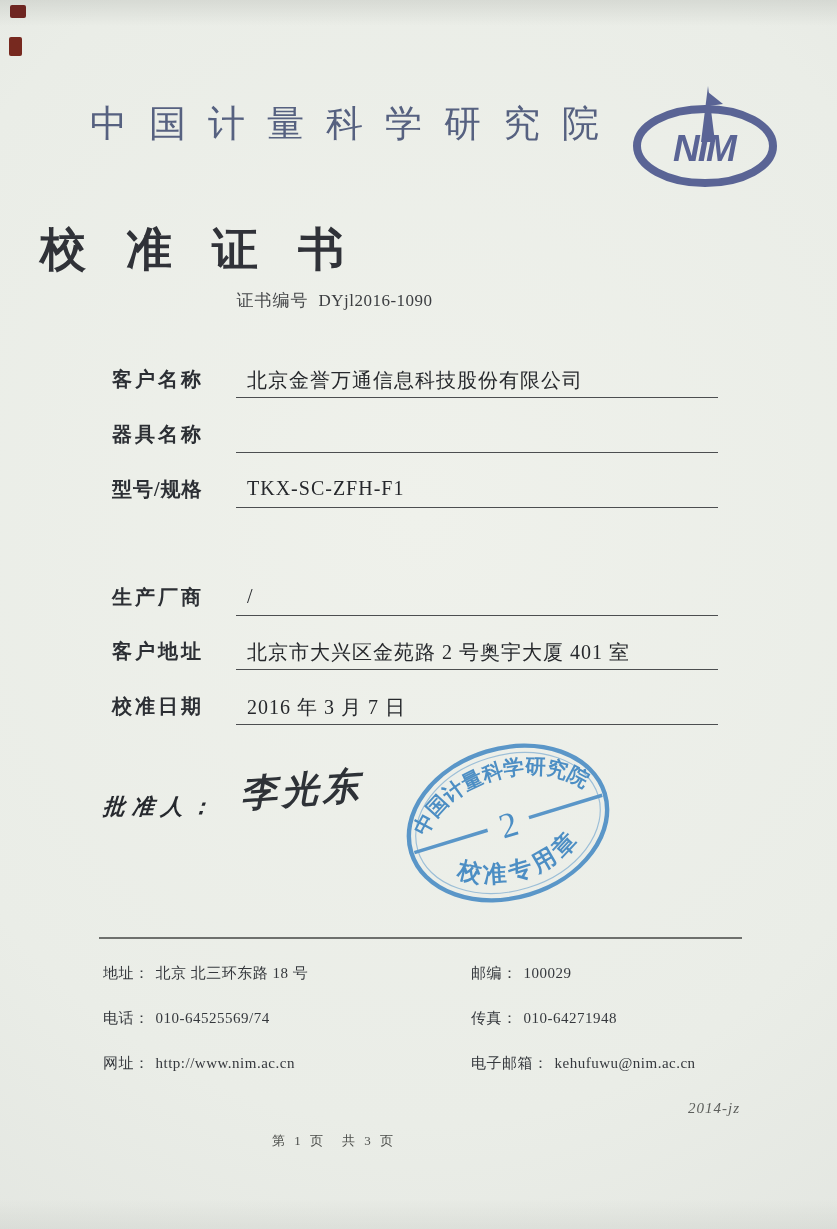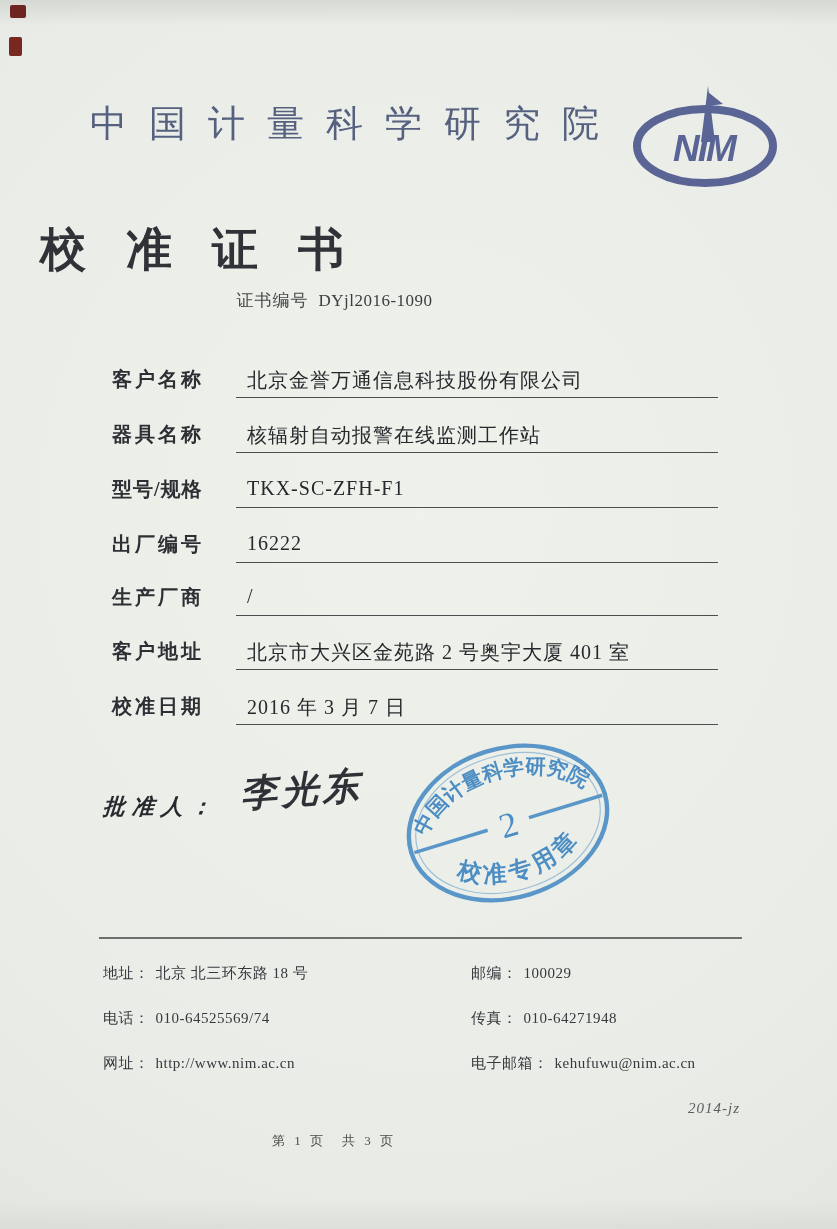--- a/index.html
+++ b/index.html
@@ -110,31 +110,25 @@
     <span>证书编号</span><span class="num">DYjl2016-1090</span>
   </div>
 
   <div class="abs field-row" style="top:366px">
     <span class="field-label">客户名称</span>
     <span class="field-value">北京金誉万通信息科技股份有限公司</span>
     <div class="field-line"></div>
   </div>
   <div class="abs field-row" style="top:421px">
     <span class="field-label">器具名称</span>
-    <span class="field-value">核辐射自动报警在线监测工作站</span>
     <div class="field-line"></div>
   </div>
   <div class="abs field-row" style="top:476px">
     <span class="field-label" style="letter-spacing:1px">型号/规格</span>
     <span class="field-value">TKX-SC-ZFH-F1</span>
-    <div class="field-line"></div>
-  </div>
-  <div class="abs field-row" style="top:531px">
-    <span class="field-label">出厂编号</span>
-    <span class="field-value">16222</span>
     <div class="field-line"></div>
   </div>
   <div class="abs field-row" style="top:584px">
     <span class="field-label">生产厂商</span>
     <span class="field-value">/</span>
     <div class="field-line"></div>
   </div>
   <div class="abs field-row" style="top:638px">
     <span class="field-label">客户地址</span>
     <span class="field-value">北京市大兴区金苑路 2 号奥宇大厦 401 室</span>

